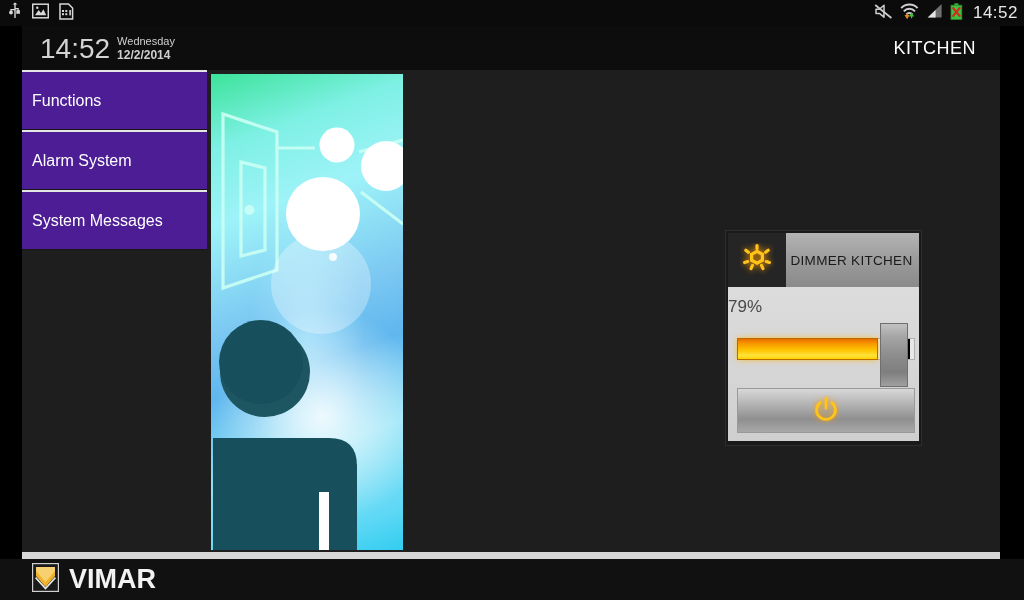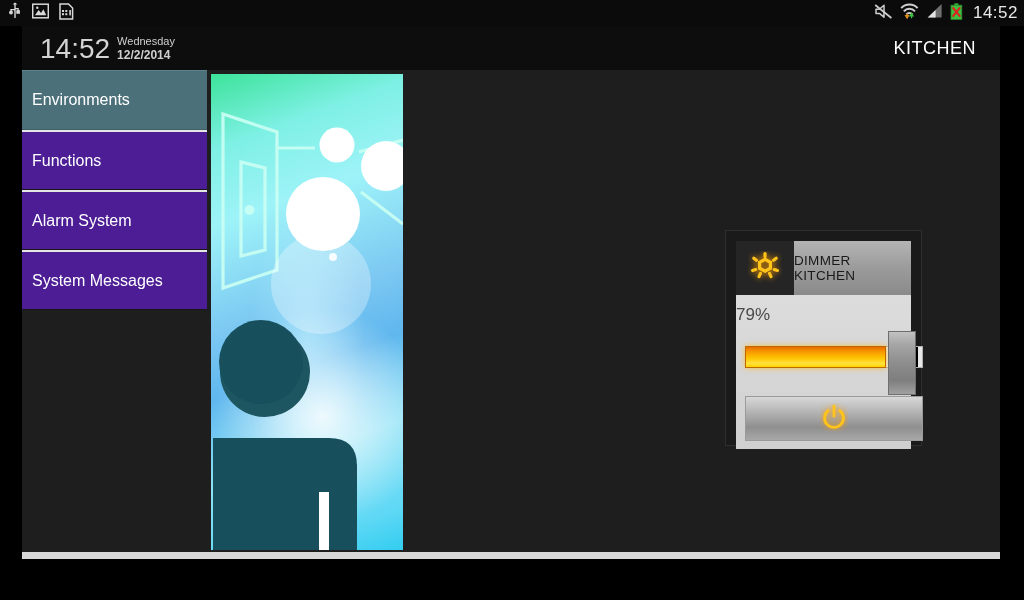--- a/index.html
+++ b/index.html
@@ -149,21 +149,21 @@
     background: #1e1e1e;
   }
 
   
   #dimmer-widget {
     position: absolute;
     left: 322px; top: 160px;
     width: 197px; height: 216px;
     background: #1a1a1a;
     border: 1px solid #2e2e2e;
-    padding: 10px;
+    padding: 2px;
   }
   #widget-titlebar {
     display: flex;
     align-items: stretch;
     height: 54px;
     background: linear-gradient(180deg, #b4b4b4 0%, #9b9b9b 50%, #8a8a8a 100%);
   }
   #widget-icon-box {
     width: 58px;
     background: #252525;
@@ -340,23 +340,20 @@
         <span id="header-weekday">Wednesday</span>
         <span id="header-date">12/2/2014</span>
       </span>
     </div>
     <div id="header-room">KITCHEN</div>
   </div>
 
   <div id="app-body">
 
     <nav id="sidebar">
-      <div class="menu-item selected">
-        <span class="menu-label">Environments</span>
-      </div>
       <div class="menu-item">
         <span class="menu-label">Functions</span>
       </div>
       <div class="menu-item">
         <span class="menu-label">Alarm System</span>
       </div>
       <div class="menu-item">
         <span class="menu-label">System Messages</span>
       </div>
     </nav>
@@ -430,14 +427,28 @@
           </div>
 
         </div>
       </div>
 
     </div>
   </div>
 
   <div id="footer-separator"></div>
 
+  <div id="footer">
+    <div id="vimar-logo">
+      <span>
+        <svg width="27" height="29" viewBox="0 0 27 29">
+          <rect x="0.5" y="0.5" width="26" height="28" fill="#1a1a1a" stroke="#cfcfcf" stroke-width="1.4"></rect>
+          <path d="M4 4 L23 4 L23 13 L13.5 24 L4 13 Z" fill="#f0b228"></path>
+          <path d="M4 4 L23 4 L23 8 L13.5 19 L4 8 Z" fill="#f7d070"></path>
+          <path d="M4 17 L13.5 26.5 L23 17 L23 25 L13.5 25 L4 25 Z" fill="#ffffff" opacity="0.0"></path>
+          <path d="M3.6 14.6 L13.5 25.6 L23.4 14.6" fill="none" stroke="#e8e8e8" stroke-width="1.6"></path>
+        </svg>
+      </span>
+      <span id="vimar-wordmark">VIMAR</span>
+    </div>
+  </div>
 
 </div>
 
 </body></html>

